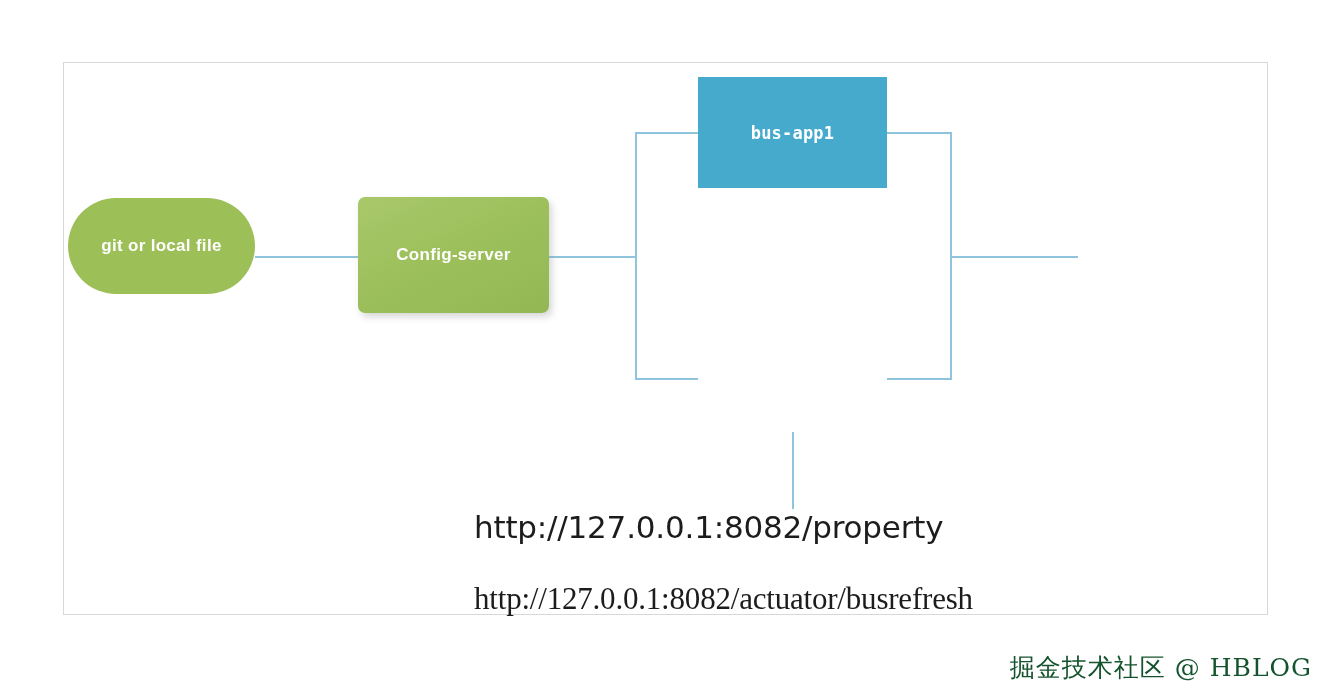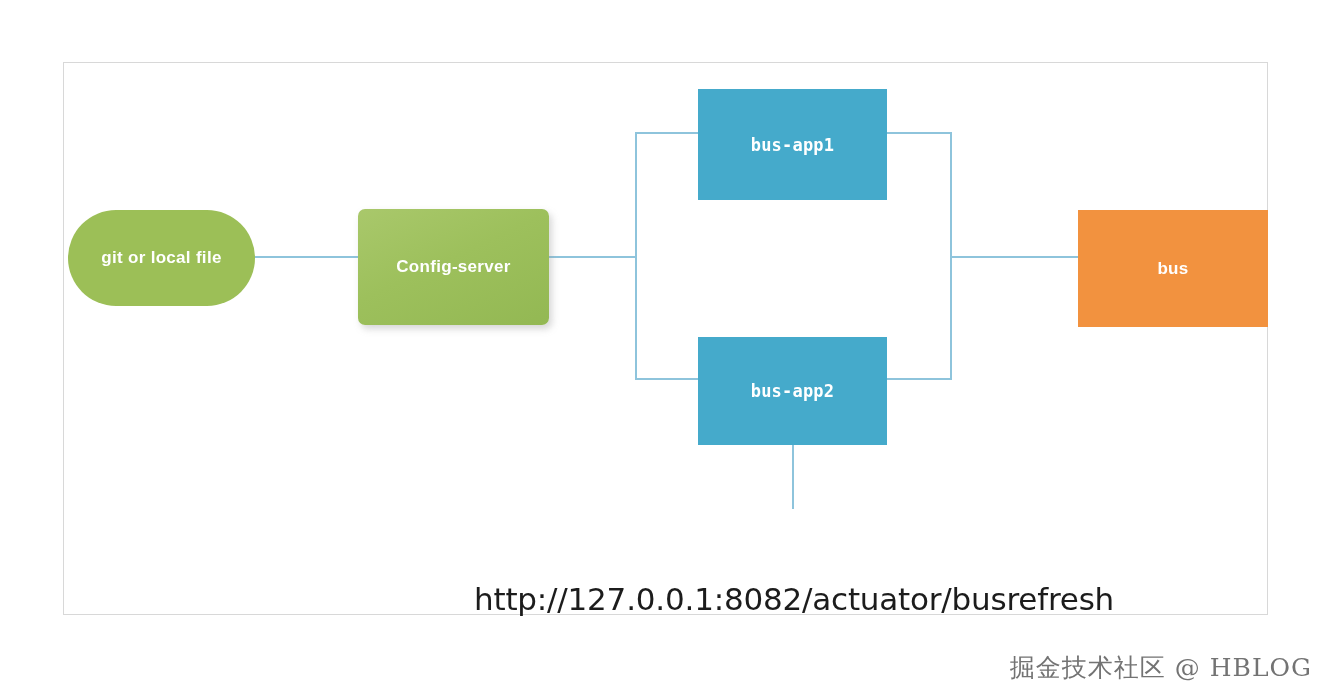--- a/index.html
+++ b/index.html
@@ -40,21 +40,20 @@
 
   
   .node {
     position: absolute;
     display: flex;
     align-items: center;
     justify-content: center;
     color: #ffffff;
     text-align: center;
     box-sizing: border-box;
-    margin-top: 12px;
   }
 
   .node-source {
     left: 68px;
     top: 198px;
     width: 187px;
     height: 96px;
     background: #9cbf57;
     border-radius: 58px;
     font-size: 17px;
@@ -109,28 +108,28 @@
   
   .url {
     position: absolute;
     color: #1c1c1c;
     font-size: 31px;
     font-family: "DejaVu Sans", sans-serif;
     white-space: nowrap;
     letter-spacing: -0.2px;
   }
   .url-1 { left: 474px; top: 509px; }
-  .url-2 { left: 474px; top: 581px; }
+  .url-2 { left: 474px; top: 581px; font-family: Liberation Serif, serif; }
 
   
   .watermark {
     position: absolute;
     right: 28px;
     bottom: 12px;
-    color: #737373;
+    color: #14532d;
     font-size: 25px;
     font-family: "DejaVu Serif", serif;
     letter-spacing: 1px;
     white-space: nowrap;
   }
 </style>
 </head>
 <body>
 
 <div id="canvas">
@@ -162,26 +161,21 @@
   </div>
 
   <div class="node node-config">
     <span>Config-server</span>
   </div>
 
   <div class="node node-app node-app1">
     <span>bus-app1</span>
   </div>
 
-  <div class="node node-app node-app2">
-    <span>bus-app2</span>
-  </div>
 
-  <div class="node node-bus">
-    <span>bus</span>
-  </div>
 
+  <div class="url url-1">http://127.0.0.1:8082/property</div>
 
   <div class="url url-2">http://127.0.0.1:8082/actuator/busrefresh</div>
 
   <div class="watermark">掘金技术社区 @ HBLOG</div>
 
 </div>
 
 </body></html>

